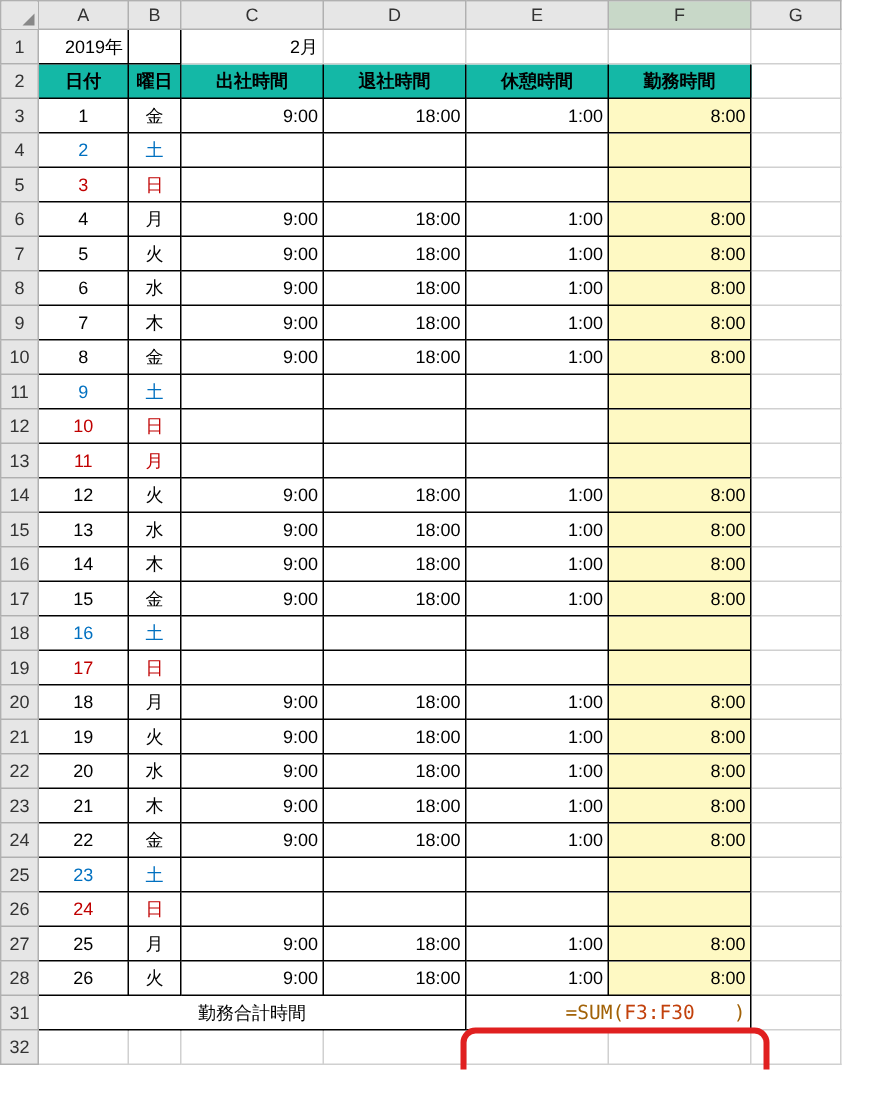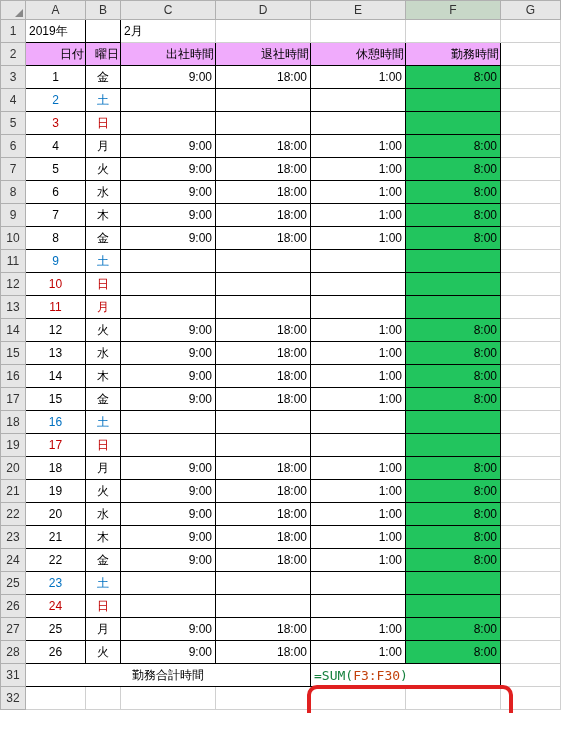--- a/index.html
+++ b/index.html
@@ -42,47 +42,47 @@
   }
   td.cell {
     border: 1px solid #d0d0d0;
     height: 20px;
     padding: 0 3px;
     background: #fff;
     overflow: hidden;
     white-space: nowrap;
   }
   td.th-green {
-    background: #f0abfc;
-    text-align: right;
+    background: #14b8a6;
+    text-align: center;
     border: 1px solid #000;
-    font-weight: normal;
+    font-weight: bold;
   }
   td.b {
     border: 1px solid #000;
   }
   td.center { text-align: center; }
   td.right  { text-align: right; }
-  td.left   { text-align: left; }
+  td.left   { text-align: right; }
   td.sat { color: #0070c0; }
   td.sun { color: #c00000; }
   td.selrange {
-    background: #22c55e;
+    background: #fef9c3;
   }
   .formula-box {
     position: absolute;
     border: 4px solid #e02020;
     border-radius: 10px;
     pointer-events: none;
   }
   .formula-text {
     font-family: Consolas, monospace;
     font-size: 13px;
   }
-  .formula-text .fn { color: #15803d; }
+  .formula-text .fn { color: #a16207; margin-left: 26px; }
   .formula-text .rng { color: #c2410c; font-weight: normal; }
   .wrap { position: relative; display: inline-block; }
 </style>
 </head>
 <body>
 
 
 
 <div class="wrap" id="wrap">
 <table id="grid">

